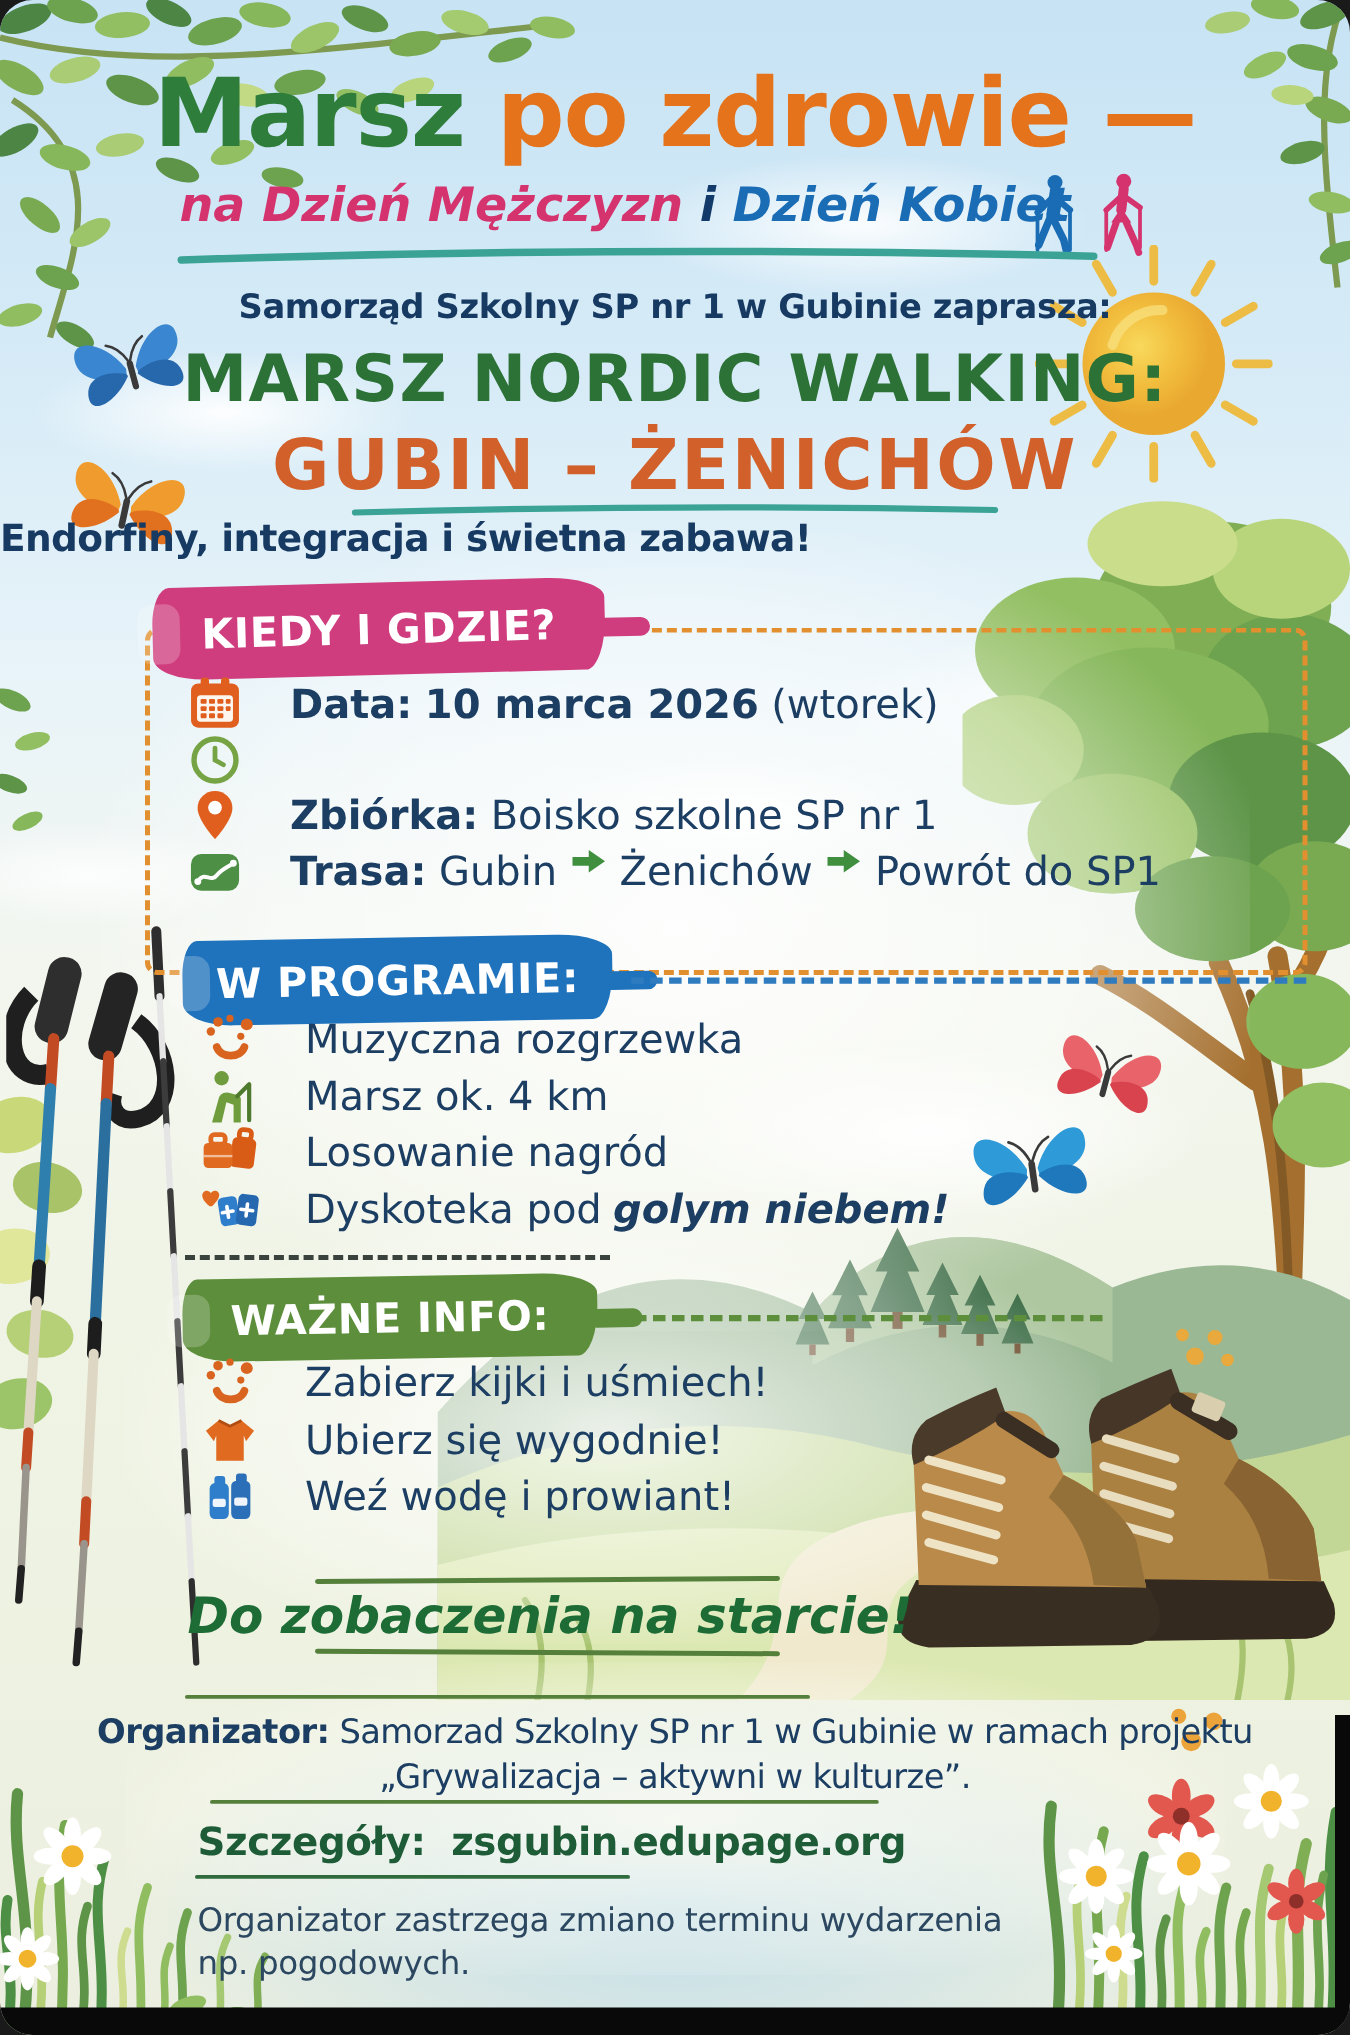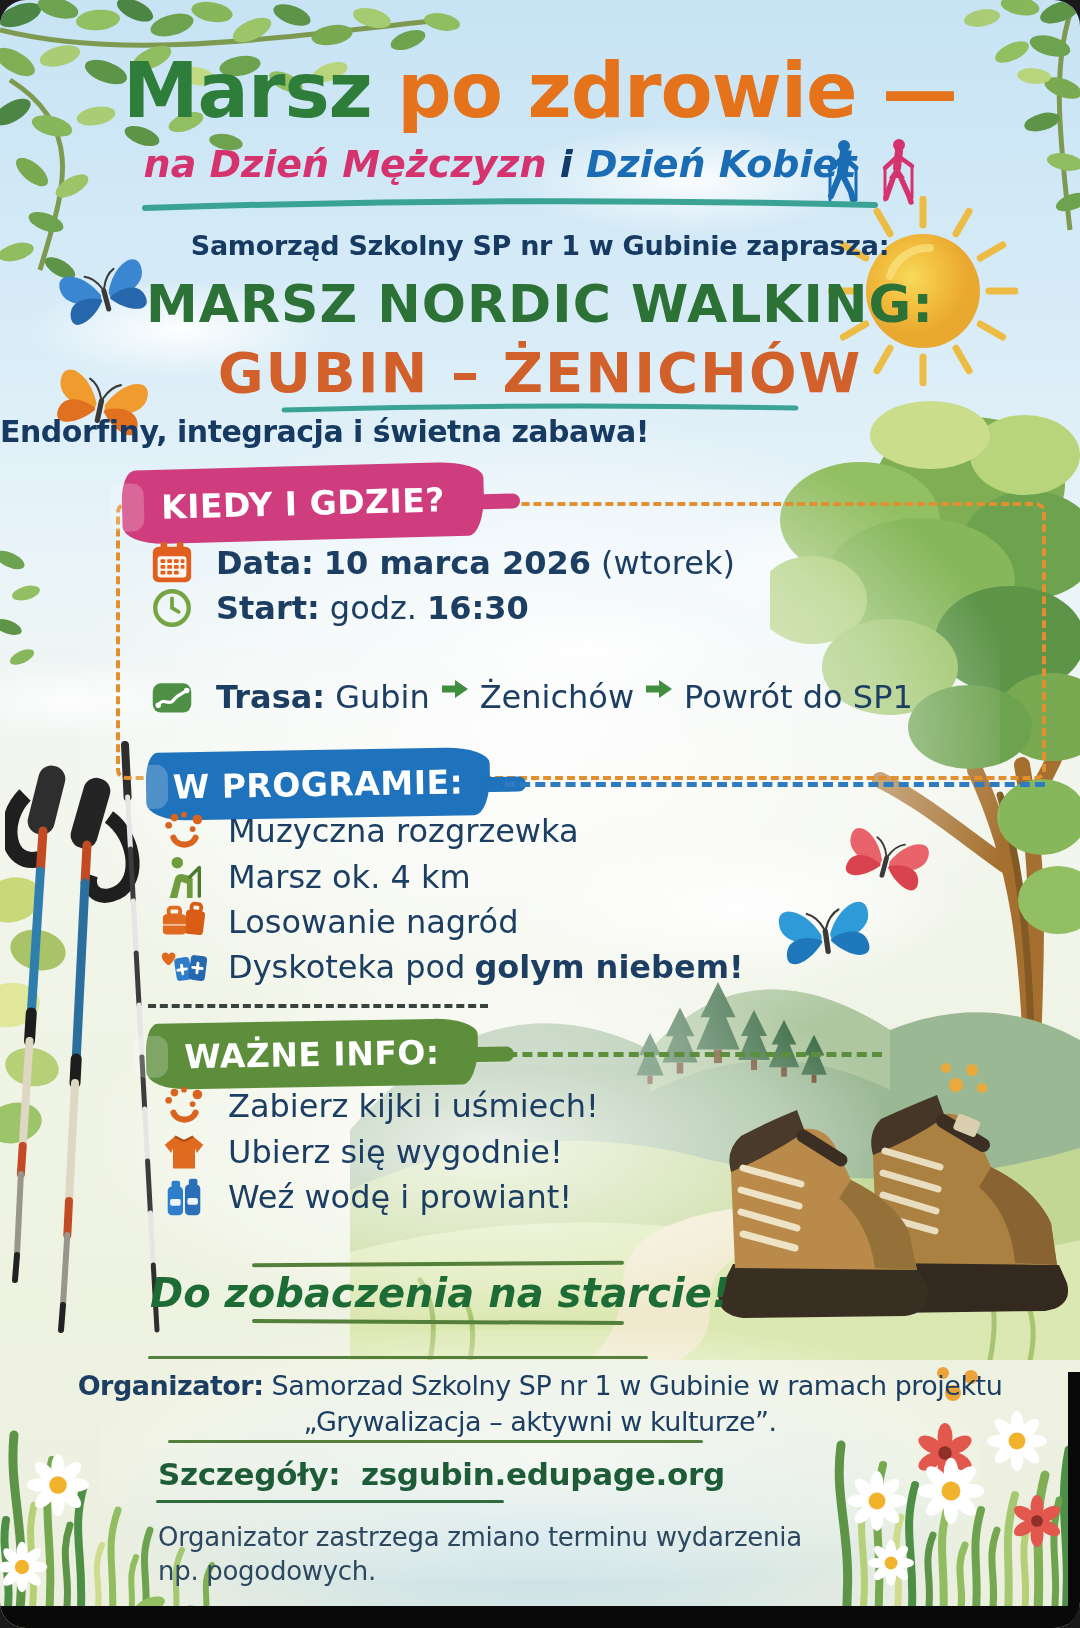--- a/index.html
+++ b/index.html
@@ -41,26 +41,26 @@
   .bblue{background:#1f72bc;border-radius:12px 44px 16px 40px/28px 16px 40px 18px;transform:rotate(-1deg);}
   .bgreen{background:#5d8e3b;border-radius:12px 44px 16px 40px/28px 16px 40px 18px;transform:rotate(-1deg);}
   
   .dashbox{border:4px dashed #e2902f;border-radius:10px;}
   .dashline{height:0;}
   .dblue{border-top:5px dashed #2f7bc0;}
   .dgreen{border-top:5px dashed #5d8e3b;}
   .ddark{border-top:4px dashed #39423c;}
   .gline{background:#55803c;height:4px;border-radius:2px;}
   
-  .row{display:flex;align-items:center;height:46px;gap:18px;font-size:32px;color:#1c3e63;white-space:nowrap;}
+  .row{display:flex;align-items:center;height:46px;gap:34px;font-size:32px;color:#1c3e63;white-space:nowrap;}
   .row .icn{width:52px;display:flex;justify-content:center;align-items:center;flex:none;}
   .b{font-weight:bold;}
   .sp{margin-left:10px;}
   .arrow{margin:0 10px;flex:none;}
-  .emph{font-weight:bold;margin-left:9px;margin-top:36px;}
+  .emph{font-weight:bold;font-style:italic;margin-left:9px;margin-top:36px;}
   .closing{left:140px;top:1270px;width:600px;text-align:center;font-size:40px;font-weight:bold;font-style:italic;color:#1d6b35;}
   
   .orgline{left:0;top:1370px;width:1080px;text-align:center;font-size:27px;letter-spacing:-.5px;color:#1c3e63;}
   .orgline2{left:0;top:1406px;width:1080px;text-align:center;font-size:27px;letter-spacing:-.5px;color:#1c3e63;}
   .details{left:158px;top:1456px;font-size:31px;font-weight:bold;color:#1e5c38;letter-spacing:-.3px;}
   .disclaimer{left:158px;top:1520px;font-size:26px;letter-spacing:-.3px;line-height:34px;color:#2c4760;}
 </style>
 </head>
 <body>
 
@@ -503,25 +503,33 @@
     </span>
   </div>
 
   <div class="abs textlayer row" style="left:146px;top:585px">
     <span class="icn">
       <svg width="46" height="46" viewBox="0 0 48 48">
           <circle cx="24" cy="24" r="17.5" fill="none" stroke="#76a445" stroke-width="4.5"></circle>
           <path d="M24 14 v10 l7 4" stroke="#76a445" stroke-width="4" fill="none" stroke-linecap="round"></path>
         </svg>
     </span>
+  </div>
+
+  <div class="abs textlayer row" style="left:146px;top:629px">
+    <span class="icn">
+      <svg width="44" height="46" viewBox="0 0 48 48">
+          <path d="M24 3c-8.5 0-15.2 6.6-15.2 14.8C8.8 28.6 24 45 24 45s15.2-16.4 15.2-27.2C39.2 9.6 32.5 3 24 3z" fill="#e05f1e"></path>
+          <circle cx="24" cy="17.5" r="6" fill="#fff"></circle>
+        </svg>
+    </span>
     <span>
-      <span class="b">Start:</span><span class="sp">godz.</span><span class="b sp">16:30</span>
-    </span>
-  </div>
-
+      <span class="b">Zbiórka:</span><span class="sp">Boisko szkolne SP nr 1</span>
+    </span>
+  </div>
 
   <div class="abs textlayer row" style="left:146px;top:674px">
     <span class="icn">
       <svg width="48" height="44" viewBox="0 0 48 48">
           <rect x="3" y="9" width="42" height="32" rx="9" fill="#4e8f46"></rect>
           <path d="M9 33 C15 23 20 35 26 27 C30 22 36 20 40 17" stroke="#fff" stroke-width="3.5" fill="none" stroke-linecap="round"></path>
           <circle cx="9" cy="33" r="3" fill="#fff"></circle>
           <circle cx="40" cy="17" r="3" fill="#fff"></circle>
         </svg>
     </span>

